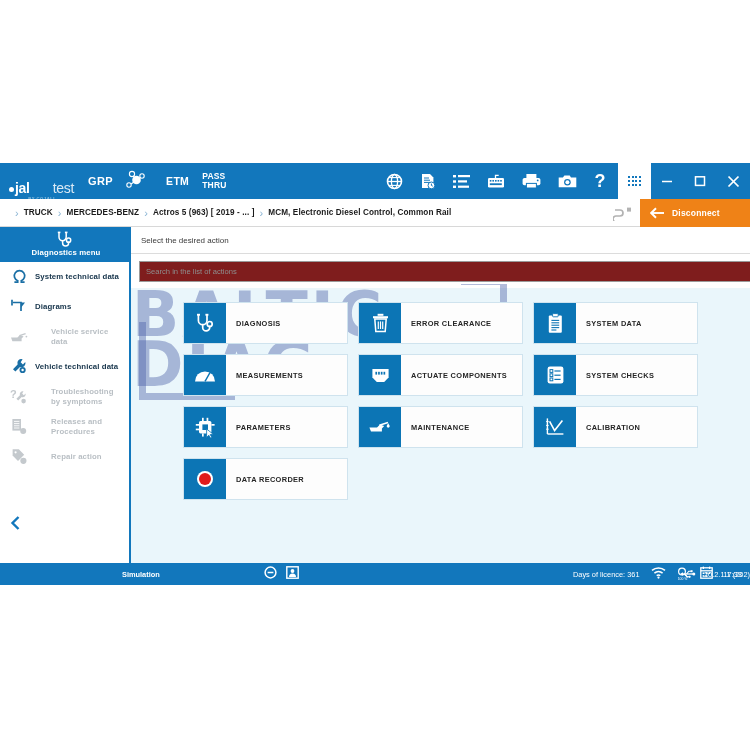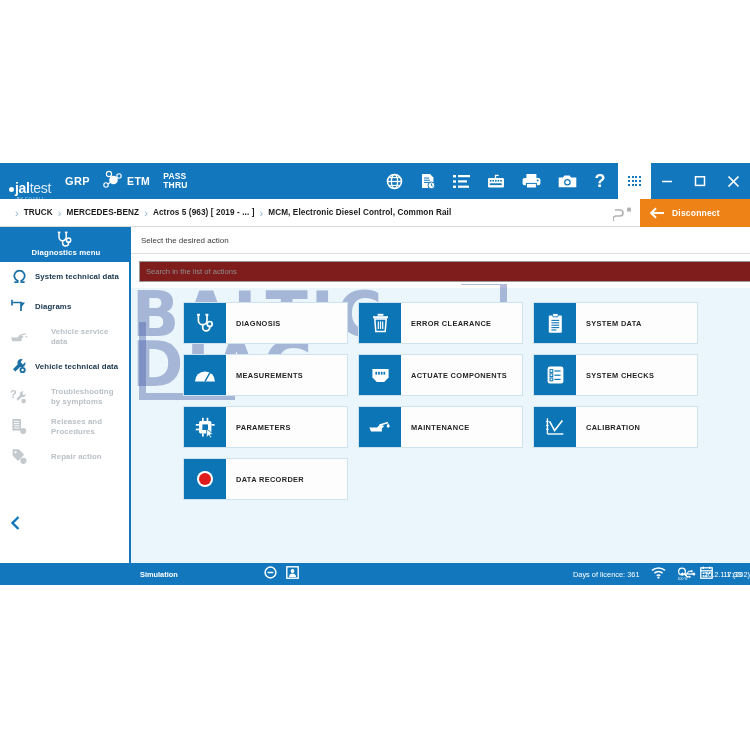--- a/index.html
+++ b/index.html
@@ -31,33 +31,33 @@
     justify-content: center;
     margin-left: 9px;
     margin-top: 20px;
   }
   .logo-main { display: flex; align-items: center; line-height: 1; }
   .logo-dot {
     width: 5px; height: 5px; border-radius: 50%;
     background: #fff; margin-right: 1px; margin-top: 3px;
   }
   .logo-jal { color: #fff; font-size: 14px; font-weight: bold; letter-spacing: -0.3px; }
-  .logo-test { color: #dbeaf5; font-size: 14px; font-weight: normal; letter-spacing: -0.3px; }
+  .logo-test { color: #dbeaf5; font-size: 14px; font-weight: normal; letter-spacing: -0.3px; padding-left: 23px; }
   .logo-sub {
     color: #8fc0e0; font-size: 4.2px; letter-spacing: 0.5px;
     text-align: center; margin-top: 1px; font-weight: bold;
   }
   .grp-label {
     color: #fff; font-size: 11px; font-weight: bold;
     margin-left: 14px; letter-spacing: 0.4px;
   }
   .mol-icon { margin-left: 12px; }
   .etm-label {
     color: #fff; font-size: 10.5px; font-weight: bold;
-    margin-left: 4px; letter-spacing: 0.3px;
+    margin-left: 20px; letter-spacing: 0.3px;
   }
   .passthru {
     color: #fff; font-size: 8.5px; font-weight: bold;
     margin-left: 13px; line-height: 1.08; letter-spacing: 0.2px;
   }
   .tool-icons {
     position: absolute; left: 386px; top: 0;
     height: 36px; display: flex; align-items: center; gap: 17px;
   }
   .tool-icons .ti { display: flex; align-items: center; cursor: pointer; }
@@ -210,21 +210,21 @@
 
   
   .statusbar {
     position: relative;
     height: 22px; background: #1277bc;
     display: flex; align-items: center; justify-content: flex-end;
   }
   .sb-text { color: #fff; font-size: 7.4px; }
   .sb-bold { color: #fff; font-size: 7.4px; font-weight: bold; }
   .sb-left { display: flex; align-items: center; gap: 8px; padding-left: 8px; }
-  .sb-mid { position: absolute; left: 140px; display: flex; align-items: center; }
+  .sb-mid { position: absolute; left: 122px; display: flex; align-items: center; }
   .sb-icons-mid { position: absolute; left: 264px; display: flex; align-items: center; gap: 9px; }
   .sb-right { position: absolute; right: 8px; display: flex; align-items: center; gap: 11px; }
   .zoom-lbl { font-size: 3.4px; color: #fff; text-align: center; margin-top: -1px; }
 </style>
 </head>
 <body>
 
 <div id="app-window">
 
   <div class="topbar">

